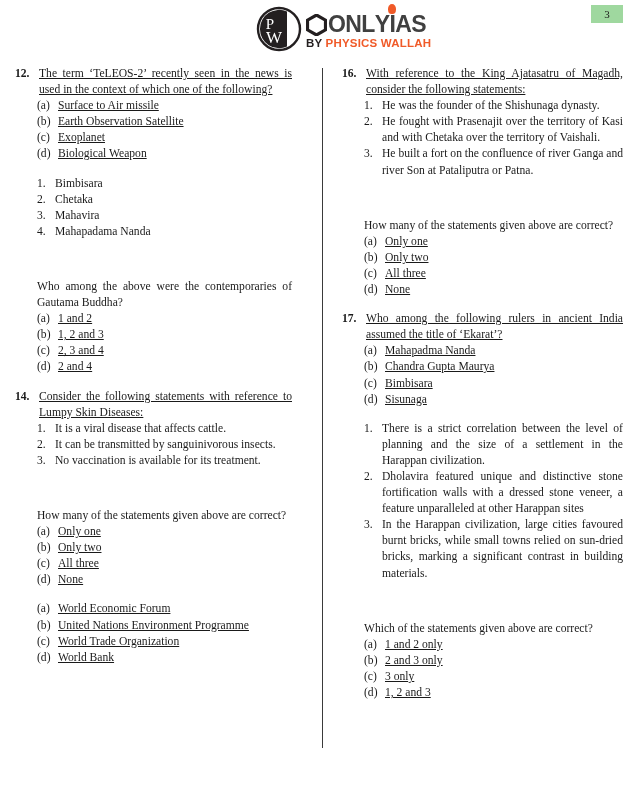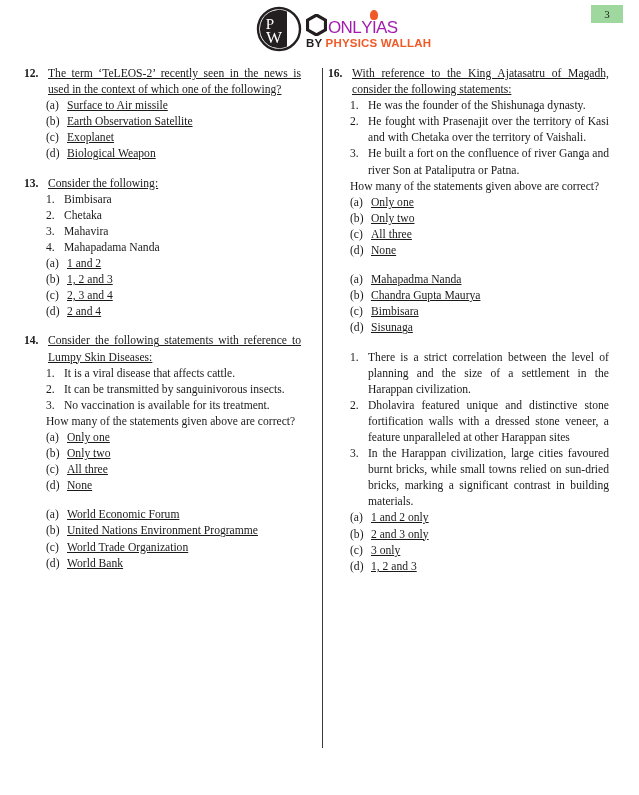--- a/index.html
+++ b/index.html
@@ -41,24 +41,24 @@
 
   .brand-text {
     margin-left: 4px;
     display: flex;
     flex-direction: column;
     justify-content: center;
     line-height: 1;
   }
   .brand-main {
     font-family: "Liberation Sans", "DejaVu Sans", sans-serif;
-    font-weight: 400;
-    font-size: 17px;
+    font-weight: 700;
+    font-size: 23px;
     letter-spacing: -0.6px;
-    color: #a21caf;
+    color: #404040;
     display: flex;
     align-items: flex-end;
     height: 27px;
   }
   .brand-hex {
     display: inline-block;
     width: 21px;
     height: 22px;
     margin-right: 1px;
     position: relative;
@@ -109,22 +109,22 @@
     top: 66px;
     left: 0;
     width: 639px;
   }
   .col {
     position: absolute;
     top: 0;
     font-size: 11.6px;
     line-height: 16.1px;
   }
-  .col-left  { left: 24px;  width: 277px; }
-  .col-right { left: 328px; width: 281px; }
+  .col-left  { left: 15px;  width: 277px; }
+  .col-right { left: 342px; width: 281px; }
 
   .divider {
     position: absolute;
     left: 322px;
     top: 68px;
     width: 1px;
     height: 680px;
     background: #3a3a3a;
   }
 
@@ -169,20 +169,21 @@
     flex: 1 1 auto;
     text-align: justify;
     text-justify: inter-word;
   }
   .stmt-text.nojust { text-align: left; }
 
   .tail {
     margin-left: 22px;
     text-align: justify;
     text-justify: inter-word;
+    margin-top: 39px;
   }
 
   .opt-list {
     margin: 0;
     padding: 0;
     list-style: none;
     margin-left: 22px;
   }
   .opt {
     display: flex;
@@ -256,42 +257,39 @@
             <span class="opt-key">(c)</span>
             <span class="opt-text">Exoplanet</span>
           </li>
           <li class="opt">
             <span class="opt-key">(d)</span>
             <span class="opt-text">Biological Weapon</span>
           </li>
         </ul>
       </div>
       <div class="question">
-        <div class="q-head">
-          <span class="q-num">13.</span>
-          <span class="q-stem nojust">Consider the following:</span>
-        </div>
         <ul class="stmt-list">
           <li class="stmt">
             <span class="stmt-num">1.</span>
             <span class="stmt-text nojust">Bimbisara</span>
           </li>
           <li class="stmt">
             <span class="stmt-num">2.</span>
             <span class="stmt-text nojust">Chetaka</span>
           </li>
           <li class="stmt">
             <span class="stmt-num">3.</span>
             <span class="stmt-text nojust">Mahavira</span>
           </li>
           <li class="stmt">
             <span class="stmt-num">4.</span>
             <span class="stmt-text nojust">Mahapadama Nanda</span>
           </li>
         </ul>
+        <div class="tail">Who among the above were the contemporaries of Gautama Buddha?</div>
         <ul class="opt-list">
           <li class="opt">
             <span class="opt-key">(a)</span>
             <span class="opt-text">1 and 2</span>
           </li>
           <li class="opt">
             <span class="opt-key">(b)</span>
             <span class="opt-text">1, 2 and 3</span>
           </li>
           <li class="opt">
@@ -398,20 +396,24 @@
             <span class="opt-key">(c)</span>
             <span class="opt-text">All three</span>
           </li>
           <li class="opt">
             <span class="opt-key">(d)</span>
             <span class="opt-text">None</span>
           </li>
         </ul>
       </div>
       <div class="question">
+        <div class="q-head">
+          <span class="q-num">17.</span>
+          <span class="q-stem">Who among the following rulers in ancient India assumed the title of ‘Ekarat’?</span>
+        </div>
         <ul class="opt-list">
           <li class="opt">
             <span class="opt-key">(a)</span>
             <span class="opt-text">Mahapadma Nanda</span>
           </li>
           <li class="opt">
             <span class="opt-key">(b)</span>
             <span class="opt-text">Chandra Gupta Maurya</span>
           </li>
           <li class="opt">
@@ -432,20 +434,21 @@
           </li>
           <li class="stmt">
             <span class="stmt-num">2.</span>
             <span class="stmt-text">Dholavira featured unique and distinctive stone fortification walls with a dressed stone veneer, a feature unparalleled at other Harappan sites</span>
           </li>
           <li class="stmt">
             <span class="stmt-num">3.</span>
             <span class="stmt-text">In the Harappan civilization, large cities favoured burnt bricks, while small towns relied on sun-dried bricks, marking a significant contrast in building materials.</span>
           </li>
         </ul>
+        <div class="tail">Which of the statements given above are correct?</div>
         <ul class="opt-list">
           <li class="opt">
             <span class="opt-key">(a)</span>
             <span class="opt-text">1 and 2 only</span>
           </li>
           <li class="opt">
             <span class="opt-key">(b)</span>
             <span class="opt-text">2 and 3 only</span>
           </li>
           <li class="opt">

